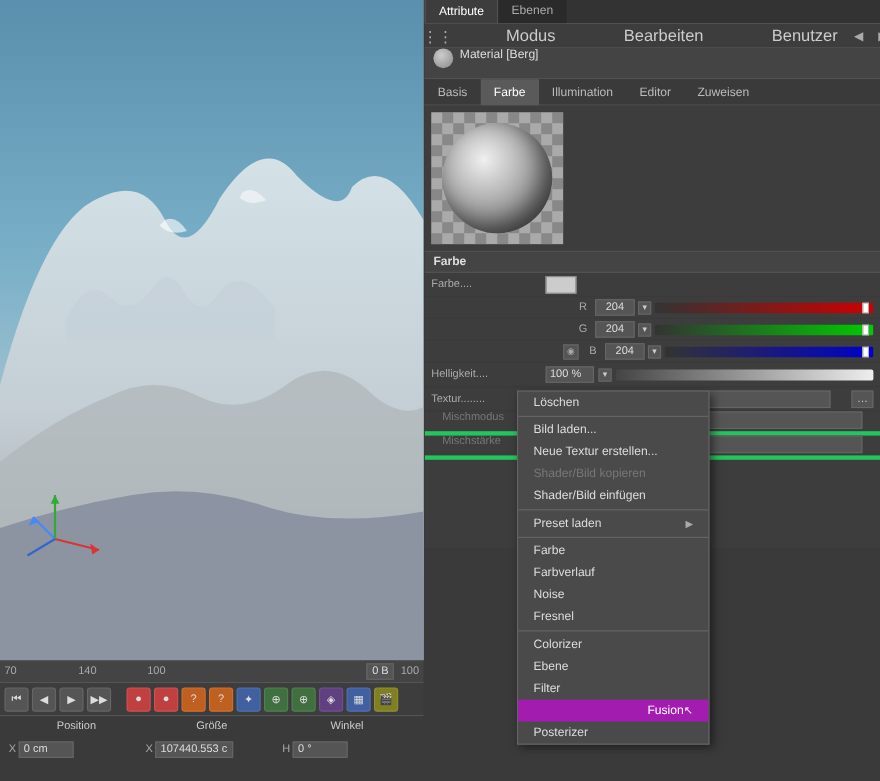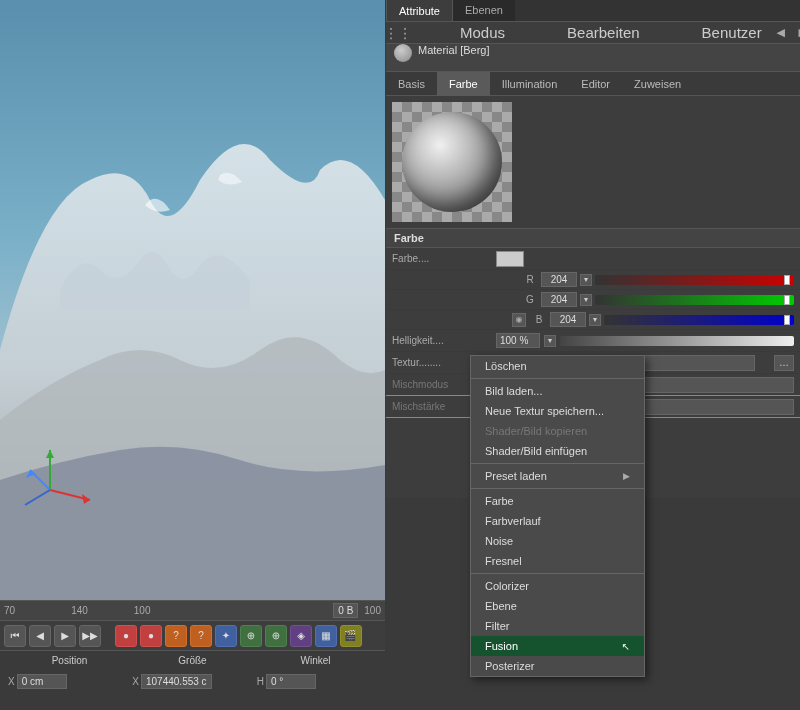--- a/index.html
+++ b/index.html
@@ -386,24 +386,24 @@
     .textur-btn {
       width: 20px; height: 16px;
       background: #555; border: 1px solid #666;
       display: flex; align-items: center; justify-content: center;
       font-size: 10px; color: #ccc; cursor: pointer;
     }
 
     
     .modus-row {
       display: flex;
-      align-items: center;
+      align-items: flex-start;
       height: 22px;
-      padding: 0 6px;
-      border-bottom: 1px solid #22c55e;
+      padding: 0 16px;
+      border-bottom: 4px solid #22c55e;
       gap: 4px;
     }
     .modus-label { width: 100px; font-size: 10px; color: #777; flex-shrink: 0; }
     .modus-field {
       flex: 1; height: 16px;
       background: #555; border: 1px solid #666;
     }
 
     
     .context-menu {
@@ -417,21 +417,21 @@
     }
     .ctx-item {
       padding: 4px 14px;
       font-size: 11px;
       color: #ddd;
       cursor: pointer;
       display: flex;
       align-items: center;
       justify-content: space-between;
     }
-    .ctx-item.active-item { background: #14532d; color: #fff; }
+    .ctx-item.active-item { background: #a21caf; color: #fff; justify-content: flex-end; }
     .ctx-item.disabled { color: #777; cursor: default; }
     .ctx-divider { height: 1px; background: #666; margin: 2px 0; }
     .ctx-arrow { font-size: 9px; color: #aaa; }
   </style>
 </head>
 <body>
 
 <div class="viewport">
   <svg class="terrain-svg" viewBox="0 0 385 600" preserveAspectRatio="xMidYMid slice">
 
@@ -627,21 +627,21 @@
       <span class="modus-label">Mischstärke</span>
       <div class="modus-field"></div>
     </div>
   </div>
 </div>
 
 <div class="context-menu">
   <div class="ctx-item">Löschen</div>
   <div class="ctx-divider"></div>
   <div class="ctx-item">Bild laden...</div>
-  <div class="ctx-item">Neue Textur speichern...</div>
+  <div class="ctx-item">Neue Textur erstellen...</div>
   <div class="ctx-item disabled">Shader/Bild kopieren</div>
   <div class="ctx-item">Shader/Bild einfügen</div>
   <div class="ctx-divider"></div>
   <div class="ctx-item">
     <span>Preset laden</span>
     <span class="ctx-arrow">▶</span>
   </div>
   <div class="ctx-divider"></div>
   <div class="ctx-item">Farbe</div>
   <div class="ctx-item">Farbverlauf</div>

